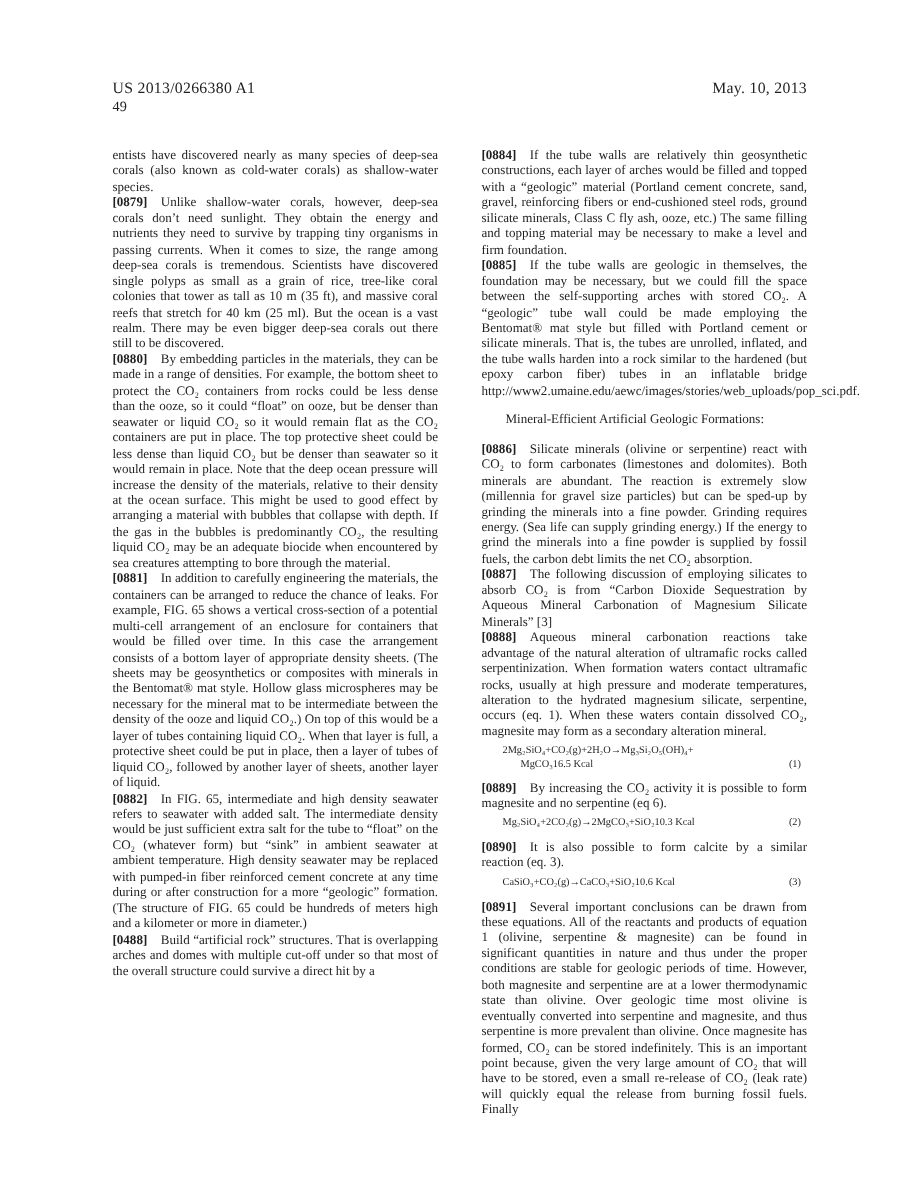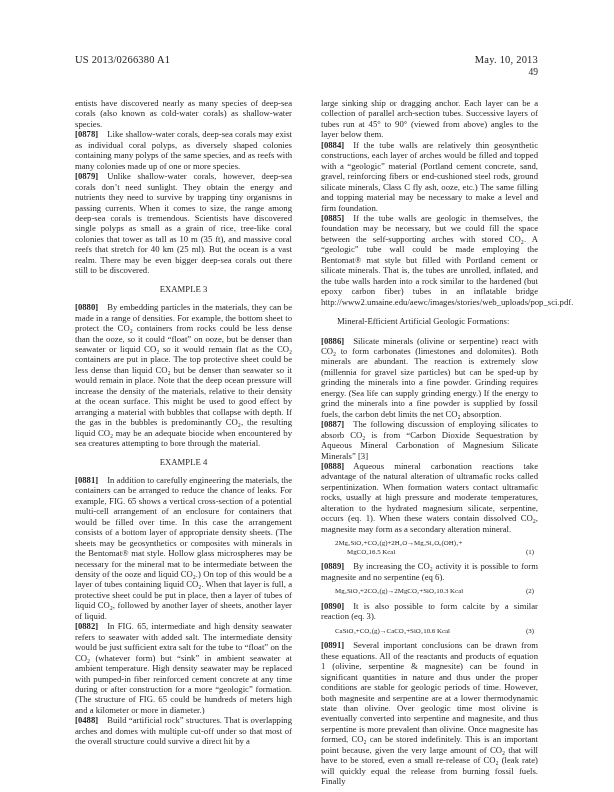--- a/index.html
+++ b/index.html
@@ -14,21 +14,21 @@
     color: #1f1f1f;
     overflow: hidden;
   }
   .header {
     display: flex;
     justify-content: space-between;
     font-size: 10.5px;
     letter-spacing: 0.2px;
   }
   .page-num {
-    text-align: right;
+    text-align: left;
     font-size: 9.5px;
     margin-top: 2px;
   }
   .columns {
     display: flex;
     gap: 29px;
     margin-top: 21px;
   }
   .col {
     flex: 1;
@@ -67,31 +67,27 @@
 
 <div class="page">
   <div class="header">
     <span>US 2013/0266380 A1</span>
     <span>May. 10, 2013</span>
   </div>
   <div class="page-num">49</div>
   <div class="columns">
     <div class="col" id="col-left">
         <p><span>entists have discovered nearly as many species of deep-sea corals (also known as cold-water corals) as shallow-water species.</span></p>
-        <p><span class="para-tag">[0878]</span><span>Like shallow-water corals, deep-sea corals may exist as individual coral polyps, as diversely shaped colonies containing many polyps of the same species, and as reefs with many colonies made up of one or more species.</span></p>
         <p><span class="para-tag">[0879]</span><span>Unlike shallow-water corals, however, deep-sea corals don’t need sunlight. They obtain the energy and nutrients they need to survive by trapping tiny organisms in passing currents. When it comes to size, the range among deep-sea corals is tremendous. Scientists have discovered single polyps as small as a grain of rice, tree-like coral colonies that tower as tall as 10 m (35 ft), and massive coral reefs that stretch for 40 km (25 ml). But the ocean is a vast realm. There may be even bigger deep-sea corals out there still to be discovered.</span></p>
-        <div class="heading">EXAMPLE 3</div>
         <p><span class="para-tag">[0880]</span><span>By embedding particles in the materials, they can be made in a range of densities. For example, the bottom sheet to protect the CO₂ containers from rocks could be less dense than the ooze, so it could “float” on ooze, but be denser than seawater or liquid CO₂ so it would remain flat as the CO₂ containers are put in place. The top protective sheet could be less dense than liquid CO₂ but be denser than seawater so it would remain in place. Note that the deep ocean pressure will increase the density of the materials, relative to their density at the ocean surface. This might be used to good effect by arranging a material with bubbles that collapse with depth. If the gas in the bubbles is predominantly CO₂, the resulting liquid CO₂ may be an adequate biocide when encountered by sea creatures attempting to bore through the material.</span></p>
-        <div class="heading">EXAMPLE 4</div>
         <p><span class="para-tag">[0881]</span><span>In addition to carefully engineering the materials, the containers can be arranged to reduce the chance of leaks. For example, FIG. 65 shows a vertical cross-section of a potential multi-cell arrangement of an enclosure for containers that would be filled over time. In this case the arrangement consists of a bottom layer of appropriate density sheets. (The sheets may be geosynthetics or composites with minerals in the Bentomat® mat style. Hollow glass microspheres may be necessary for the mineral mat to be intermediate between the density of the ooze and liquid CO₂.) On top of this would be a layer of tubes containing liquid CO₂. When that layer is full, a protective sheet could be put in place, then a layer of tubes of liquid CO₂, followed by another layer of sheets, another layer of liquid.</span></p>
         <p><span class="para-tag">[0882]</span><span>In FIG. 65, intermediate and high density seawater refers to seawater with added salt. The intermediate density would be just sufficient extra salt for the tube to “float” on the CO₂ (whatever form) but “sink” in ambient seawater at ambient temperature. High density seawater may be replaced with pumped-in fiber reinforced cement concrete at any time during or after construction for a more “geologic” formation. (The structure of FIG. 65 could be hundreds of meters high and a kilometer or more in diameter.)</span></p>
         <p><span class="para-tag">[0488]</span><span>Build “artificial rock” structures. That is overlapping arches and domes with multiple cut-off under so that most of the overall structure could survive a direct hit by a</span></p>
       </div>
     <div class="col" id="col-right">
-        <p><span>large sinking ship or dragging anchor. Each layer can be a collection of parallel arch-section tubes. Successive layers of tubes run at 45° to 90° (viewed from above) angles to the layer below them.</span></p>
         <p><span class="para-tag">[0884]</span><span>If the tube walls are relatively thin geosynthetic constructions, each layer of arches would be filled and topped with a “geologic” material (Portland cement concrete, sand, gravel, reinforcing fibers or end-cushioned steel rods, ground silicate minerals, Class C fly ash, ooze, etc.) The same filling and topping material may be necessary to make a level and firm foundation.</span></p>
         <p><span class="para-tag">[0885]</span><span>If the tube walls are geologic in themselves, the foundation may be necessary, but we could fill the space between the self-supporting arches with stored CO₂. A “geologic” tube wall could be made employing the Bentomat® mat style but filled with Portland cement or silicate minerals. That is, the tubes are unrolled, inflated, and the tube walls harden into a rock similar to the hardened (but epoxy carbon fiber) tubes in an inflatable bridge http://www2.umaine.edu/aewc/images/stories/web_uploads/pop_sci.pdf.</span></p>
         <div class="subheading">Mineral-Efficient Artificial Geologic Formations:</div>
         <p><span class="para-tag">[0886]</span><span>Silicate minerals (olivine or serpentine) react with CO₂ to form carbonates (limestones and dolomites). Both minerals are abundant. The reaction is extremely slow (millennia for gravel size particles) but can be sped-up by grinding the minerals into a fine powder. Grinding requires energy. (Sea life can supply grinding energy.) If the energy to grind the minerals into a fine powder is supplied by fossil fuels, the carbon debt limits the net CO₂ absorption.</span></p>
         <p><span class="para-tag">[0887]</span><span>The following discussion of employing silicates to absorb CO₂ is from “Carbon Dioxide Sequestration by Aqueous Mineral Carbonation of Magnesium Silicate Minerals” [3]</span></p>
         <p><span class="para-tag">[0888]</span><span>Aqueous mineral carbonation reactions take advantage of the natural alteration of ultramafic rocks called serpentinization. When formation waters contact ultramafic rocks, usually at high pressure and moderate temperatures, alteration to the hydrated magnesium silicate, serpentine, occurs (eq. 1). When these waters contain dissolved CO₂, magnesite may form as a secondary alteration mineral.</span></p>
         <div class="equation">
           <div class="eq-line">2Mg₂SiO₄+CO₂(g)+2H₂O→Mg₃Si₂O₅(OH)₄+</div>
           <div class="eq-line eq-indent">MgCO₃16.5 Kcal</div>
           <span class="eq-number">(1)</span>

